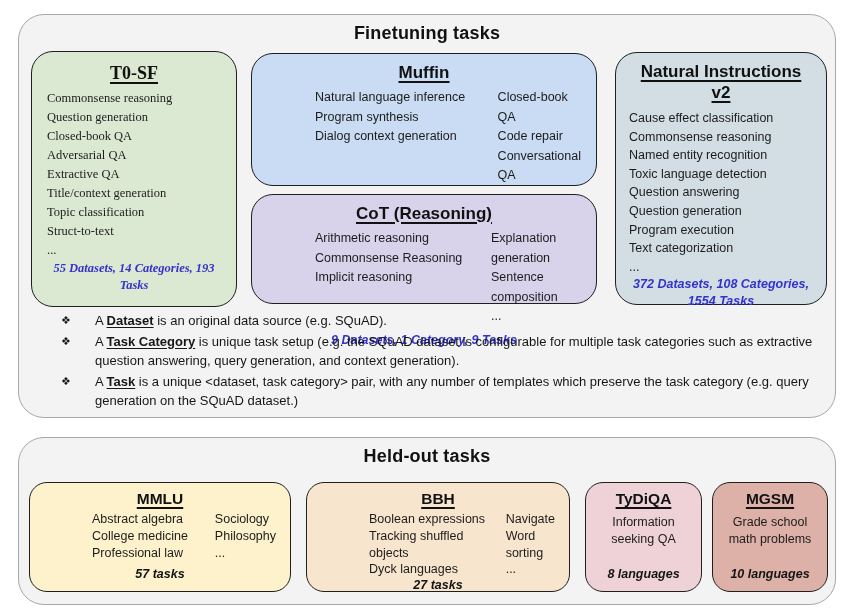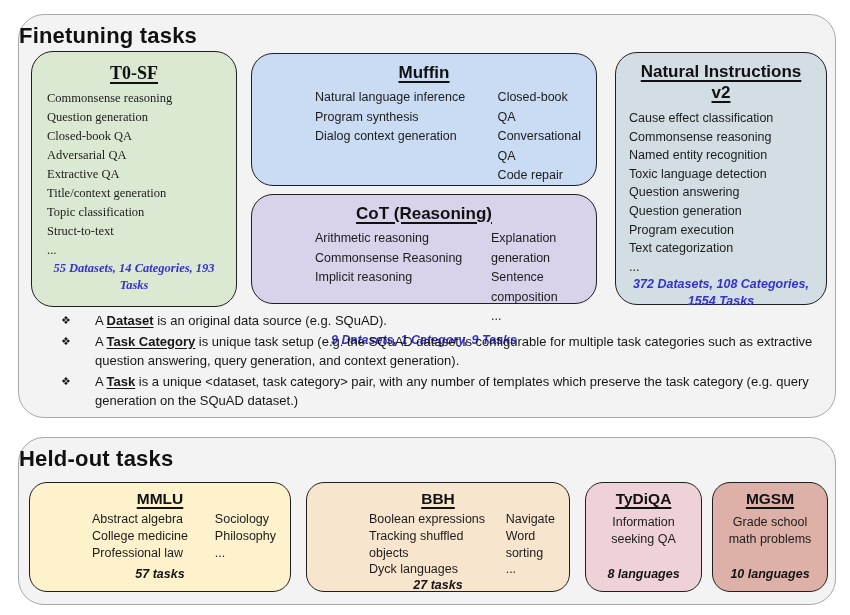--- a/index.html
+++ b/index.html
@@ -8,21 +8,21 @@
     position:relative; width:850px; height:615px; background:#ffffff;
     font-family:"Liberation Sans","DejaVu Sans",sans-serif; color:#1b1b1b; overflow:hidden;
   }
   .container {
     position:absolute; left:18px; width:818px;
     background:#f3f3f4; border:1.5px solid #a8a8ad; border-radius:26px;
   }
   .ft-container { top:14px; height:404px; }
   .ho-container { top:437px; height:168px; }
   .section-title {
-    text-align:left; font-size:22px; font-weight:bold; color:#111;
+    text-align:center; font-size:18px; font-weight:bold; color:#111;
     margin-top:8px; letter-spacing:.2px;
   }
   .box {
     position:absolute; border:1.4px solid #1f1f1f; border-radius:22px;
     display:flex; flex-direction:column;
   }
   .box h2 {
     text-align:center; font-size:17px; font-weight:bold; color:#111;
     text-decoration:underline; text-underline-offset:3px; text-decoration-thickness:1.5px;
     margin:9px 6px 5px;
@@ -94,22 +94,22 @@
     <div class="box muffin">
       <h2>Muffin</h2>
       <div class="cols">
         <div class="c1">
           <div class="item">Natural language inference</div>
             <div class="item">Program synthesis</div>
             <div class="item">Dialog context generation</div>
         </div>
         <div class="c2">
           <div class="item">Closed-book QA</div>
+            <div class="item">Code repair</div>
             <div class="item">Conversational QA</div>
-            <div class="item">Code repair</div>
             <div class="item">...</div>
         </div>
       </div>
     </div>
 
     <div class="box cot">
       <h2>CoT (Reasoning)</h2>
       <div class="cols">
         <div class="c1">
           <div class="item">Arithmetic reasoning</div>

